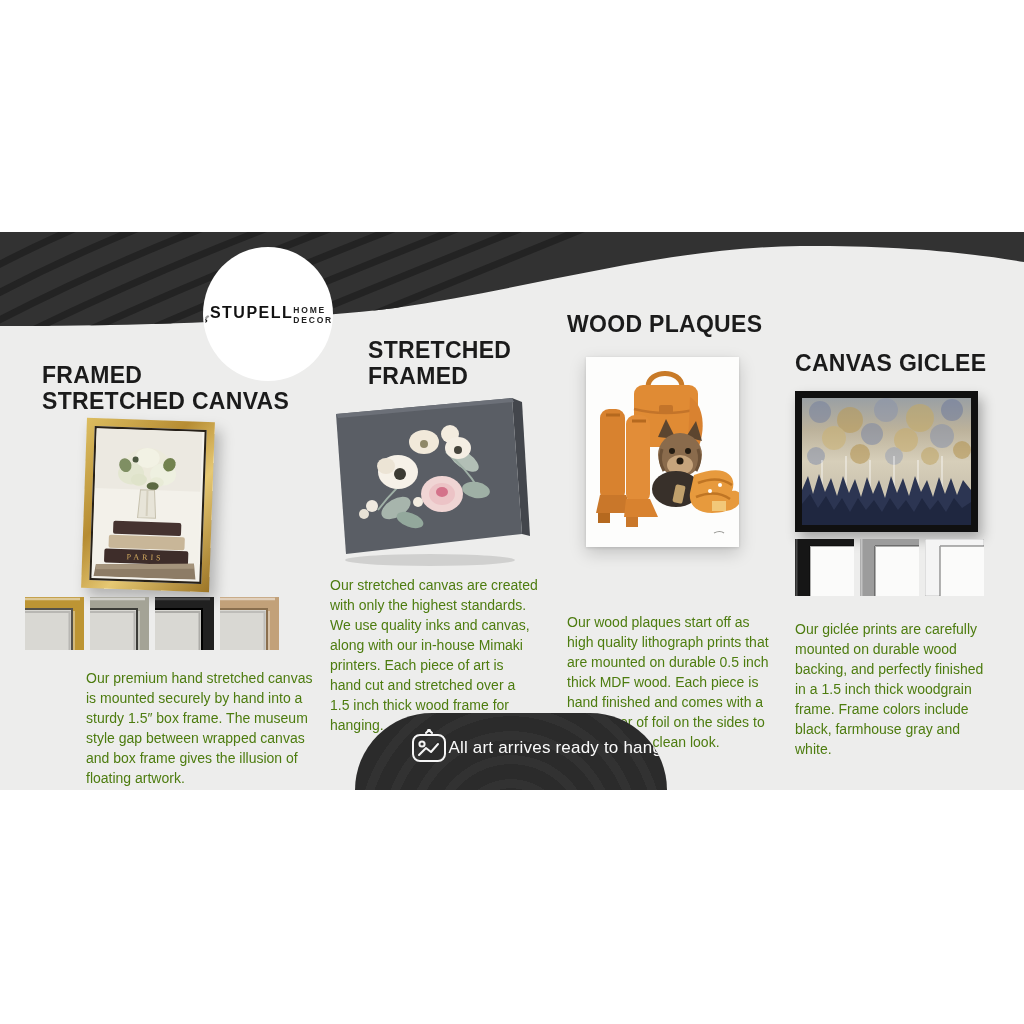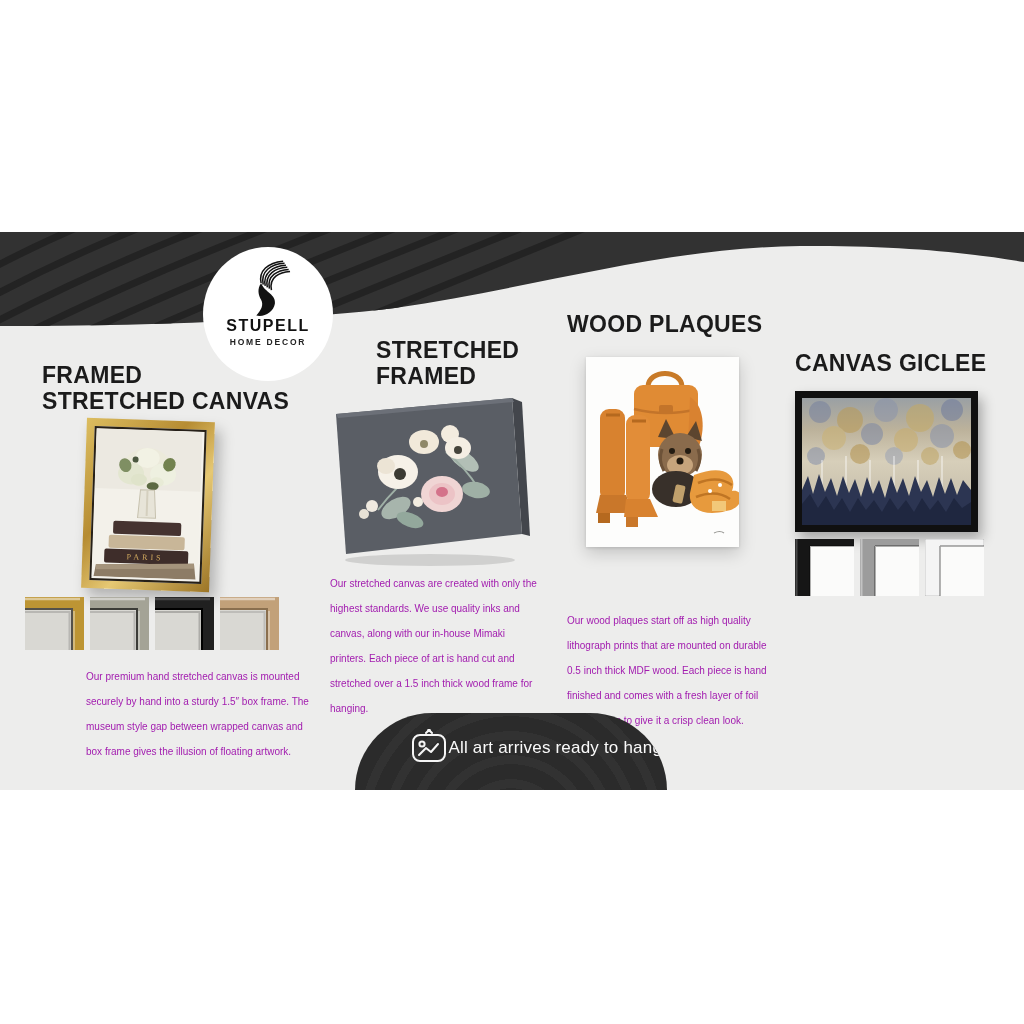--- a/index.html
+++ b/index.html
@@ -2,29 +2,29 @@
 <html><head>
 <meta charset="utf-8">
 <style>
   html,body{margin:0;padding:0;background:#fff;}
   .poster{position:relative;width:1024px;height:1024px;background:#ffffff;overflow:hidden;
           font-family:"Liberation Sans",sans-serif;color:#272727;}
   .panel{position:absolute;left:0;top:232px;width:1024px;height:558px;background:#ededec;}
   .band{position:absolute;left:0;top:232px;width:1024px;height:100px;display:block;}
   
   .logo{position:absolute;left:203px;top:247px;width:130px;height:134px;background:#fff;
-        border-radius:50%;display:flex;flex-direction:column;align-items:center;z-index:5;}
+        border-radius:50%;display:flex;flex-direction:row;align-items:center;z-index:5;}
   .logo svg{margin-top:10px;}
   .brand-name{font-size:16px;font-weight:700;letter-spacing:1.5px;color:#111;margin-top:-2px;}
   .brand-tagline{font-size:8.5px;font-weight:700;letter-spacing:1.8px;color:#222;margin-top:2px;}
   
   .hd{position:absolute;font-weight:700;font-size:23px;line-height:26px;color:#1b1b1b;letter-spacing:0.3px;}
   .hd span{display:block;}
   
-  .desc{position:absolute;font-size:10px;line-height:25px;color:#a21caf;}
+  .desc{position:absolute;font-size:14px;line-height:20px;color:#4d7c0f;}
   
   .frame1{position:absolute;left:84px;top:420px;width:128px;height:170px;transform:rotate(2deg);
           background:linear-gradient(130deg,#dcbd60 0%,#b68c32 38%,#e6c873 62%,#9c7526 100%);
           padding:8px;box-sizing:border-box;box-shadow:6px 8px 14px rgba(0,0,0,0.25);}
   .frame1-inner{width:100%;height:100%;background:#f4f2ec;border:2px solid #262018;box-sizing:border-box;overflow:hidden;}
   .swatch-row1{position:absolute;left:25px;top:597px;display:flex;gap:6px;}
   .swatch-row4{position:absolute;left:795px;top:539px;display:flex;gap:6px;}
   .swatch{display:block;}
   
   .canvas2{position:absolute;left:326px;top:390px;width:208px;height:178px;}
@@ -153,21 +153,21 @@
       <path d="M0,0 H59 V53 H47 V12 H0 Z" fill="currentColor"></path>
       <path d="M0,2 H55" stroke="rgba(255,255,255,0.5)" stroke-width="2.5" fill="none"></path>
       <path d="M49,14 V53" stroke="rgba(255,255,255,0.35)" stroke-width="2" fill="none"></path>
       <path d="M0,12 H47 V53" stroke="#8a6f4e" stroke-width="2" fill="none"></path>
       <path d="M0,15 H44.5 V53" stroke="rgba(0,0,0,0.12)" stroke-width="2" fill="none"></path>
     </svg>
   </div>
 
   <p class="desc" style="left:50px;top:654px;width:228px;margin-left:36px;">Our premium hand stretched canvas is mounted securely by hand into a sturdy 1.5″ box frame. The museum style gap between wrapped canvas and box frame gives the illusion of floating artwork.</p>
 
-  <div class="hd" style="left:376px;top:337px;">
+  <div class="hd" style="left:368px;top:337px;">
     <span>STRETCHED</span>
     <span>FRAMED</span>
   </div>
 
   <svg class="canvas2" viewBox="0 0 208 178">
     <ellipse cx="104" cy="170" rx="85" ry="6" fill="rgba(0,0,0,0.12)"></ellipse>
     <polygon points="186,8 196,12 204,146 196,144" fill="#43464c"></polygon>
     <polygon points="10,24 186,8 196,144 20,164" fill="#5a5e65"></polygon>
     <polygon points="10,24 186,8 188,12 12,28" fill="#6c7078"></polygon>
     <g>
@@ -299,20 +299,21 @@
       <path d="M15,7 H59 M15,7 V57" stroke="rgba(0,0,0,0.3)" stroke-width="2" fill="none"></path>
       <path d="M1.5,0 V57" stroke="rgba(255,255,255,0.4)" stroke-width="2" fill="none"></path>
     </svg>
     <svg class="swatch" width="59" height="57" viewBox="0 0 59 57" style="color: rgb(244, 244, 244);">
       <rect width="59" height="57" fill="#fbfbfa"></rect>
       <path d="M0,0 H59 V7 H15 V57 H0 Z" fill="currentColor" stroke="rgba(0,0,0,0.18)" stroke-width="1"></path>
       <path d="M15,7 H59 M15,7 V57" stroke="rgba(0,0,0,0.22)" stroke-width="2" fill="none"></path>
     </svg>
   </div>
 
+  <p class="desc" style="left:795px;top:605px;width:200px;">Our giclée prints are carefully mounted on durable wood backing, and perfectly finished in a 1.5 inch thick woodgrain frame. Frame colors include black, farmhouse gray and white.</p>
 
   <div class="dome">
     <svg class="dome-icon" width="38" height="34" viewBox="0 0 38 34">
       <g stroke="#f5f5f5" stroke-width="2" fill="none" stroke-linecap="round" stroke-linejoin="round">
         <path d="M16,4 L19,1 L22,4"></path>
         <circle cx="19" cy="1.5" r="0.8"></circle>
         <rect x="3" y="6" width="32" height="26" rx="7"></rect>
         <circle cx="12" cy="15" r="2.6"></circle>
         <path d="M9,26 L16,19 L21,23 L28,15"></path>
       </g>

